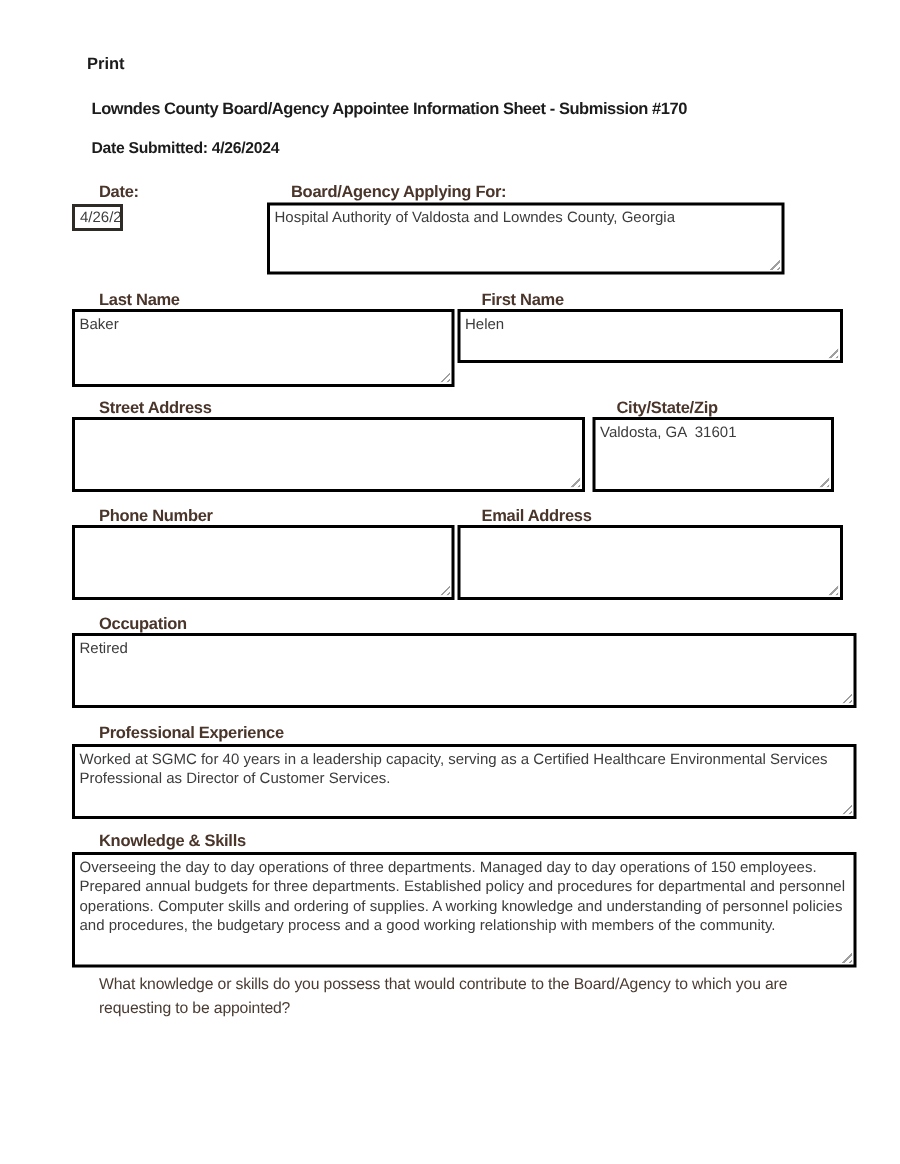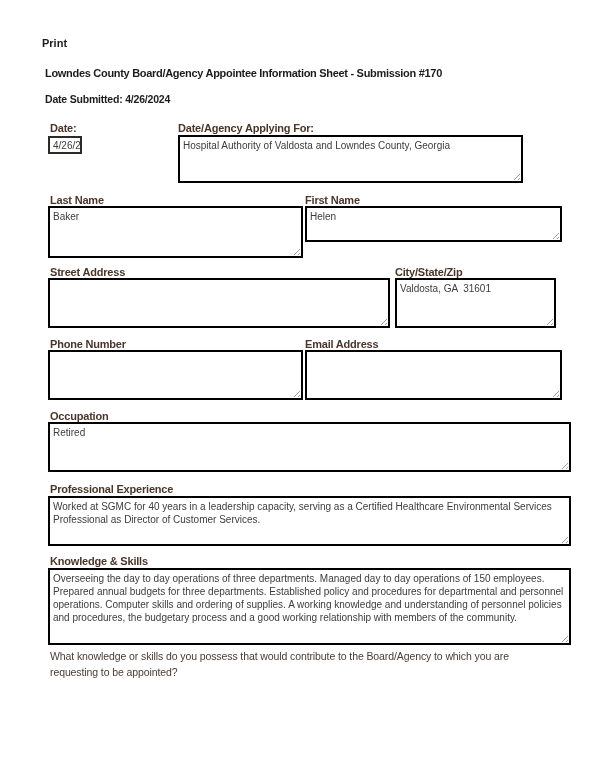--- a/index.html
+++ b/index.html
@@ -4,21 +4,21 @@
 <style>
   html, body { margin: 0; padding: 0; background: #ffffff; }
   #page {
     position: relative;
     width: 600px;
     height: 776px;
     background: #ffffff;
     font-family: "Liberation Sans", sans-serif;
     overflow: hidden;
   }
-  .abs { position: absolute; }
+  .abs { position: absolute; margin-left: 16px; }
   .print-link {
     left: 42px; top: 37px;
     font-size: 11px; font-weight: bold; color: #1c1c1c;
     cursor: pointer; text-decoration: none;
   }
   .page-title {
     left: 45px; top: 67px;
     font-size: 11px; font-weight: bold; color: #1c1c1c;
     letter-spacing: -0.3px; white-space: nowrap;
   }
@@ -80,21 +80,21 @@
 
   <a class="abs print-link">Print</a>
 
   <div class="abs page-title">Lowndes County Board/Agency Appointee Information Sheet - Submission #170</div>
 
   <div class="abs date-submitted">Date Submitted: 4/26/2024</div>
 
   <div class="abs flabel" style="left:50px; top:122px;">Date:</div>
   <input class="date-input" type="text" value="4/26/2024" style="">
 
-  <div class="abs flabel" style="left:178px; top:122px;">Date/Agency Applying For:</div>
+  <div class="abs flabel" style="left:178px; top:122px;">Board/Agency Applying For:</div>
   <div class="tbox" style="left:178px; top:135px; width:345px; height:48px;">
     <textarea style="">Hospital Authority of Valdosta and Lowndes County, Georgia</textarea>
     <span class="grip"></span>
   </div>
 
   <div class="abs flabel" style="left:50px; top:194px;">Last Name</div>
   <div class="tbox" style="left:48px; top:206px; width:255px; height:52px;">
     <textarea style="">Baker</textarea>
     <span class="grip"></span>
   </div>

